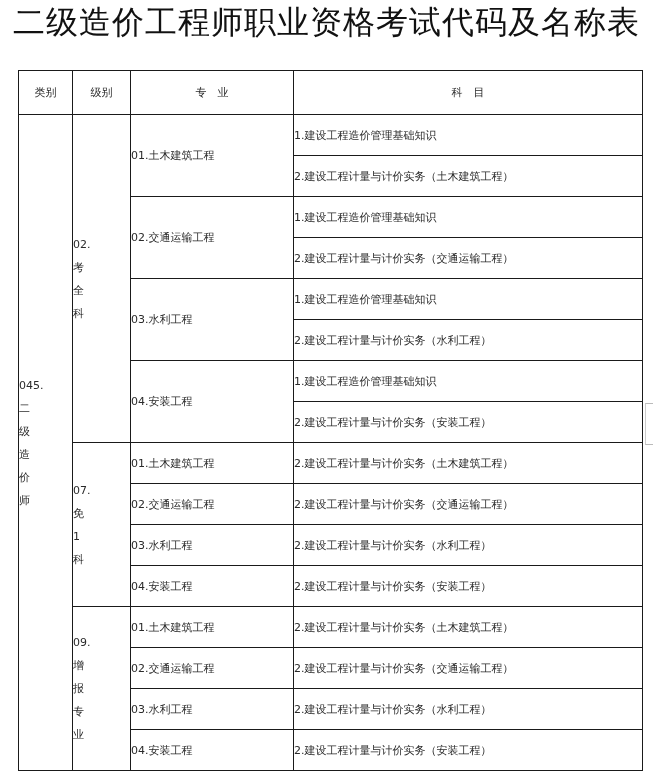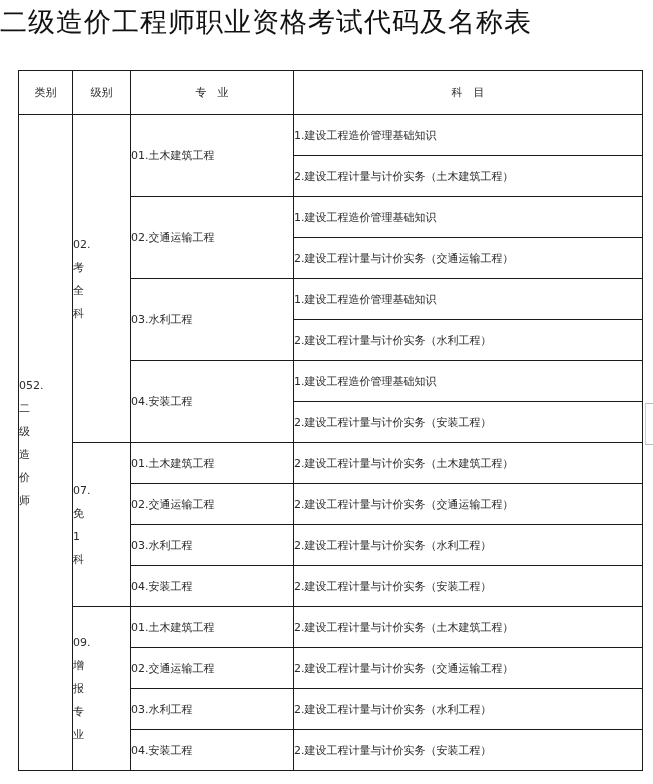--- a/index.html
+++ b/index.html
@@ -1,19 +1,19 @@
 <!DOCTYPE html>
 <html><head>
 <meta charset="utf-8">
 <style>
   html, body { margin:0; padding:0; background:#ffffff; }
   body { width:653px; height:784px; position:relative; overflow:hidden;
          font-family:"DejaVu Sans","Liberation Sans",sans-serif; color:#222; }
-  .title { position:absolute; left:0; top:4px; width:653px; 
-           font-size:27px; letter-spacing:1px; color:#111; line-height:36px; }
+  .title { position:absolute; left:0; top:4px; width:653px; text-align:center;
+           font-size:32px; letter-spacing:1px; color:#111; line-height:36px; }
   table.grid { position:absolute; left:18px; top:70px; border-collapse:collapse;
                table-layout:fixed; width:624px; }
   table.grid td, table.grid th { border:1.5px solid #1a1a1a; padding:0; font-weight:normal;
                font-size:11px; color:#2a2a2a; }
   th { height:43px; text-align:center; }
   td.cat, td.lvl { vertical-align:middle; line-height:23px; }
   td.maj { padding-left:8px; vertical-align:middle; }
   td.subj { padding-left:6px; height:40px; vertical-align:middle; }
   .vtext span { display:block; }
   .artifact { position:absolute; left:645px; top:403px; width:8px; height:40px;
@@ -36,21 +36,21 @@
       <th>类别</th>
       <th>级别</th>
       <th>专　业</th>
       <th>科　目</th>
     </tr>
   </thead>
   <tbody>
 
     <tr>
       <td class="cat vtext" rowspan="16">
-        <span>052.</span>
+        <span>045.</span>
         <span>二</span>
           <span>级</span>
         <span>造</span>
           <span>价</span>
         <span>师</span>
       </td>
       <td class="lvl vtext" rowspan="8">
         <span>02.</span>
           <span>考</span>
         <span>全</span>

